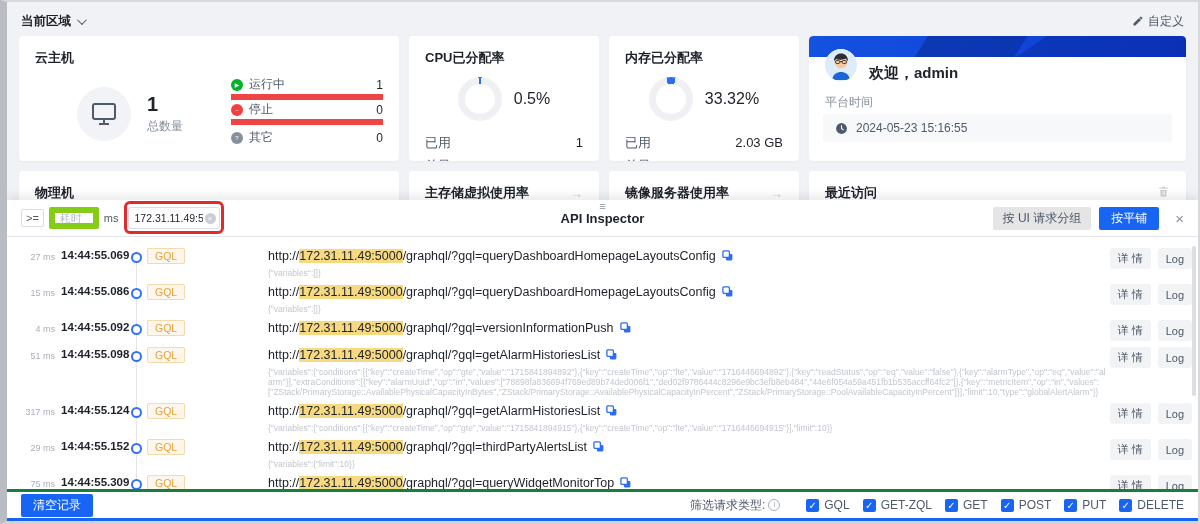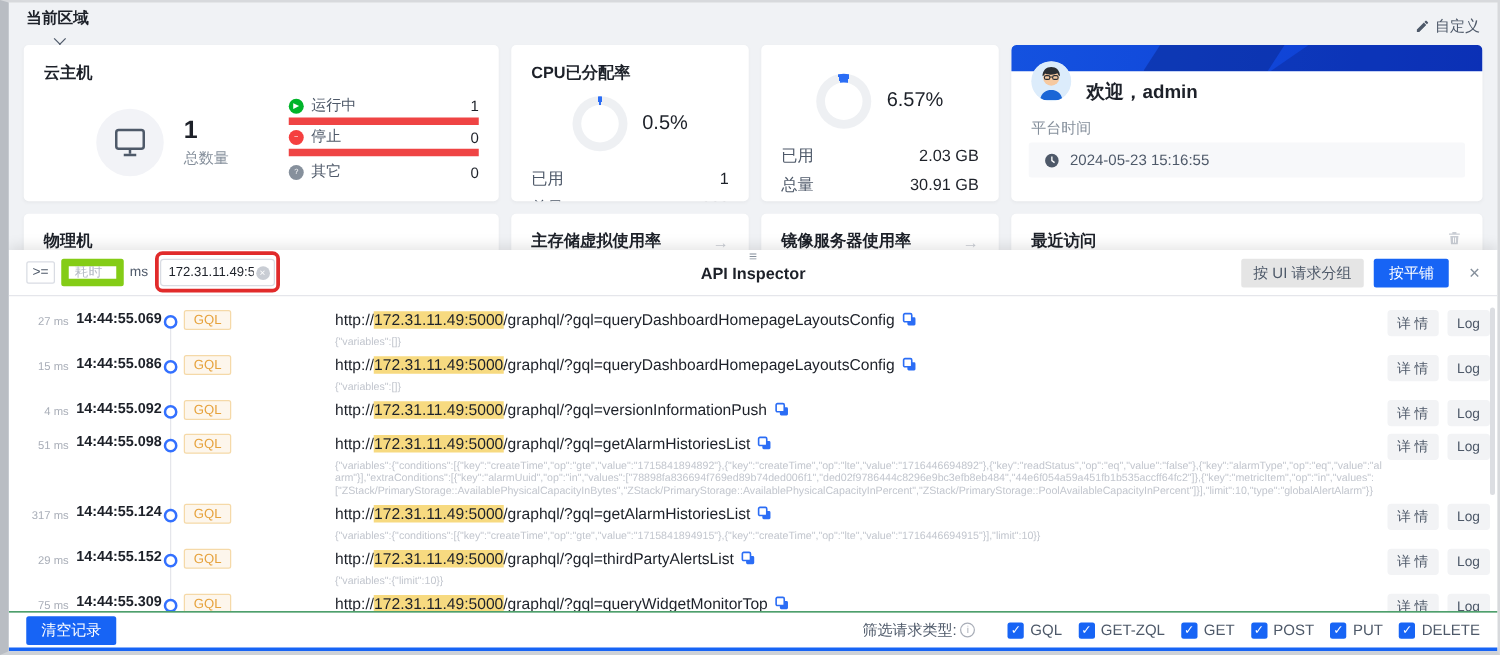--- a/index.html
+++ b/index.html
@@ -5,21 +5,21 @@
   * { box-sizing: border-box; margin: 0; padding: 0; }
   body { font-family: "Liberation Sans", "DejaVu Sans", sans-serif; }
   .screen {
     position: relative; width: 1200px; height: 524px;
     background: #f0f2f5; overflow: hidden;
     border: 2px solid #d7d9dc; border-left: 7px solid #b9bdc3; border-bottom: 3px solid #cfd2d6;
   }
   
   .dash-header { position: absolute; top: 8px; left: 14px; right: 14px; height: 22px;
     display: flex; justify-content: space-between; align-items: center; }
-  .region { display: flex; align-items: center; gap: 6px; font-size: 12.5px; font-weight: 700; color: #1d2129; cursor: pointer; flex-direction: column; }
+  .region { display: flex; align-items: center; gap: 6px; font-size: 12.5px; font-weight: 700; color: #1d2129; cursor: pointer; }
   .chev { width: 7px; height: 7px; border-right: 1.5px solid #4e5969; border-bottom: 1.5px solid #4e5969;
     transform: rotate(45deg) translateY(-2px); }
   .customize { display: flex; align-items: center; gap: 4px; font-size: 12px; color: #4e5969; cursor: pointer; }
   .cards-row { position: absolute; left: 12px; right: 12px; display: flex; gap: 10px; }
   .row1 { top: 34px; height: 125px; }
   .row2 { top: 169px; height: 80px; }
   .card { background: #fff; border-radius: 4px; box-shadow: 0 1px 3px rgba(0,0,0,.04); padding: 13px 16px; overflow: hidden; }
   .card-title { font-size: 13px; font-weight: 700; color: #1d2129; }
   .vm-card { width: 380px; }
   .vm-body { display: flex; margin-top: 10px; }
@@ -95,21 +95,21 @@
   .req-content { margin-left: 261px; margin-right: 92px; }
   .req-url { font-size: 12.5px; color: #1d2129; line-height: 17px; word-break: break-all; }
   .hl-host { background: #f7da80; }
   .copy-ic { display: inline-block; vertical-align: -2px; margin-left: 5px; cursor: pointer; }
   .req-payload { font-size: 8.5px; line-height: 10px; color: #c2c6ce; word-break: break-all; margin-top: 1px; }
   .req-actions { position: absolute; right: 6px; top: 0; display: flex; gap: 7px; }
   .mini-btn { font-size: 11px; color: #4e5969; background: #f2f3f5; border: none; border-radius: 3px;
     padding: 3px 8px; cursor: pointer; font-family: inherit; white-space: nowrap; }
   .scroll-thumb { position: absolute; right: 2px; top: 8px; width: 4px; height: 150px; background: #dcdee2; border-radius: 2px; }
   
-  .insp-footer { position: absolute; left: 0; right: 0; bottom: 3px; height: 29px; border-top: 1px solid #15803d;
+  .insp-footer { position: absolute; left: 0; right: 0; bottom: 3px; height: 29px; border-top: 3px solid #15803d;
     display: flex; align-items: center; padding: 0 14px; background: #fff; }
   .types { margin-left: auto; display: flex; align-items: center; gap: 26px; font-size: 12px; color: #4e5969; }
   .types-label { display: flex; align-items: center; gap: 3px; }
   .info-ic { width: 12px; height: 12px; border-radius: 50%; border: 1px solid #a9aeb8; color: #a9aeb8;
     font-size: 8px; line-height: 10px; text-align: center; display: inline-block; }
   .cb { display: flex; align-items: center; gap: 5px; cursor: pointer; }
   .cb-box { width: 13px; height: 13px; border-radius: 2px; background: #1764f5; color: #fff; font-size: 10px;
     line-height: 13px; text-align: center; }
   .bottom-accent { position: absolute; left: 0; right: 0; bottom: 0; height: 3px; background: #1764f5; }
   .icon-svg { display: block; }
@@ -181,23 +181,24 @@
             <span class="val">1</span>
           </div>
           <div class="gauge-stat">
             <span>总量</span>
             <span class="val">200</span>
           </div>
         </div>
     </div>
 
     <div class="card gauge-card">
+      <div class="card-title">内存已分配率</div>
       <div class="gauge-row">
         <div class="donut" id="mem-donut" style="background: conic-gradient(from -12deg, rgb(43, 109, 245) 0deg, rgb(43, 109, 245) 24deg, rgb(238, 240, 243) 24deg, rgb(238, 240, 243) 360deg);"></div>
-        <div class="gauge-pct">6.57%</div>
+        <div class="gauge-pct">33.32%</div>
       </div>
       <div class="gauge-stats" id="mem-stats">
           <div class="gauge-stat">
             <span>已用</span>
             <span class="val">2.03 GB</span>
           </div>
           <div class="gauge-stat">
             <span>总量</span>
             <span class="val">30.91 GB</span>
           </div>

